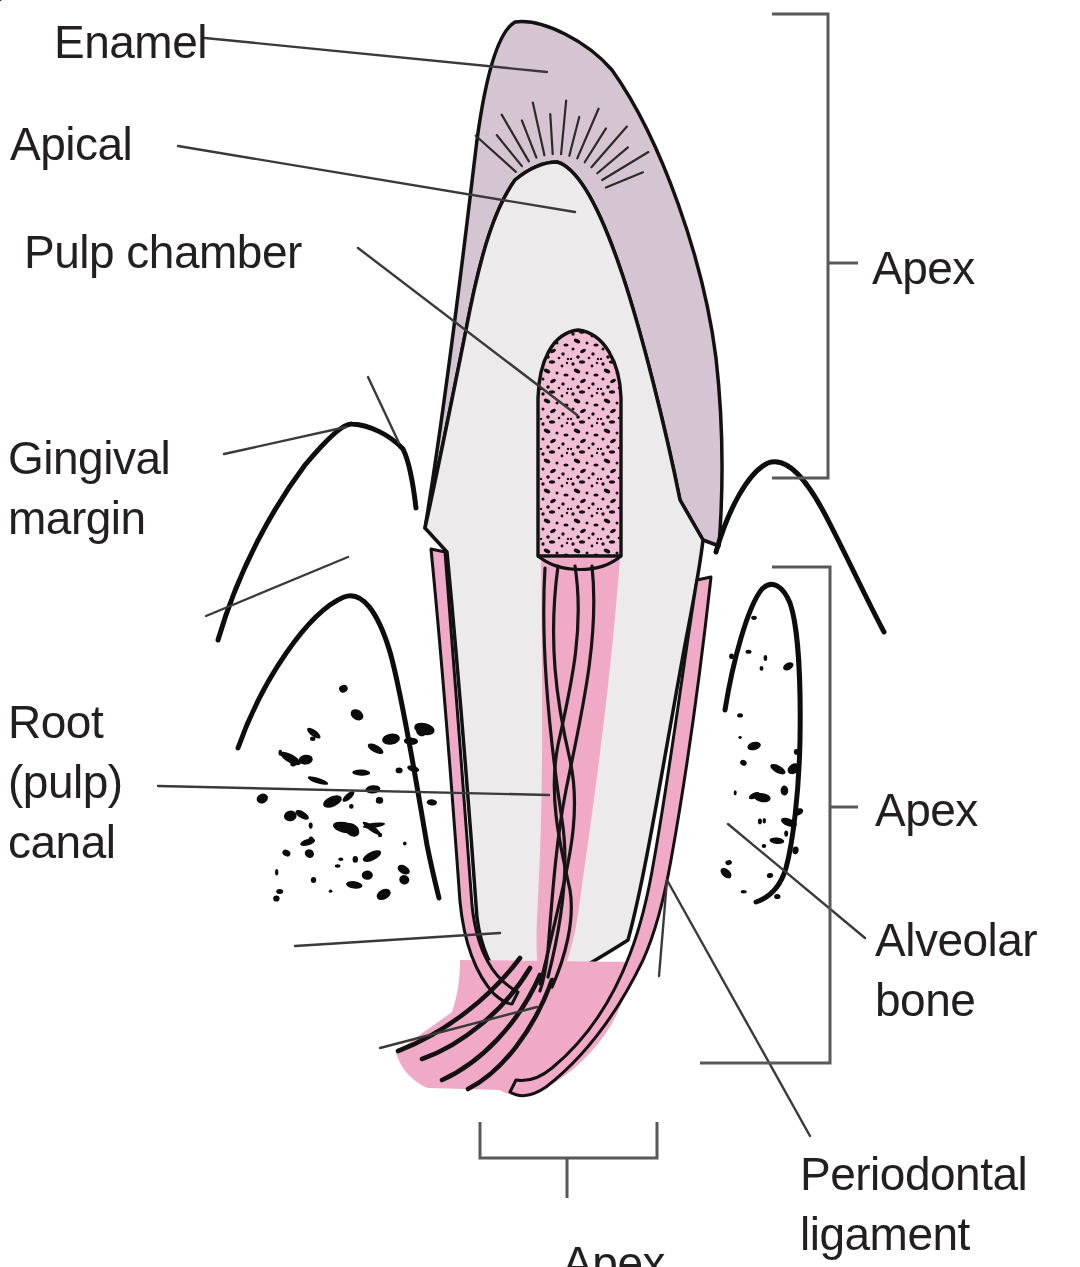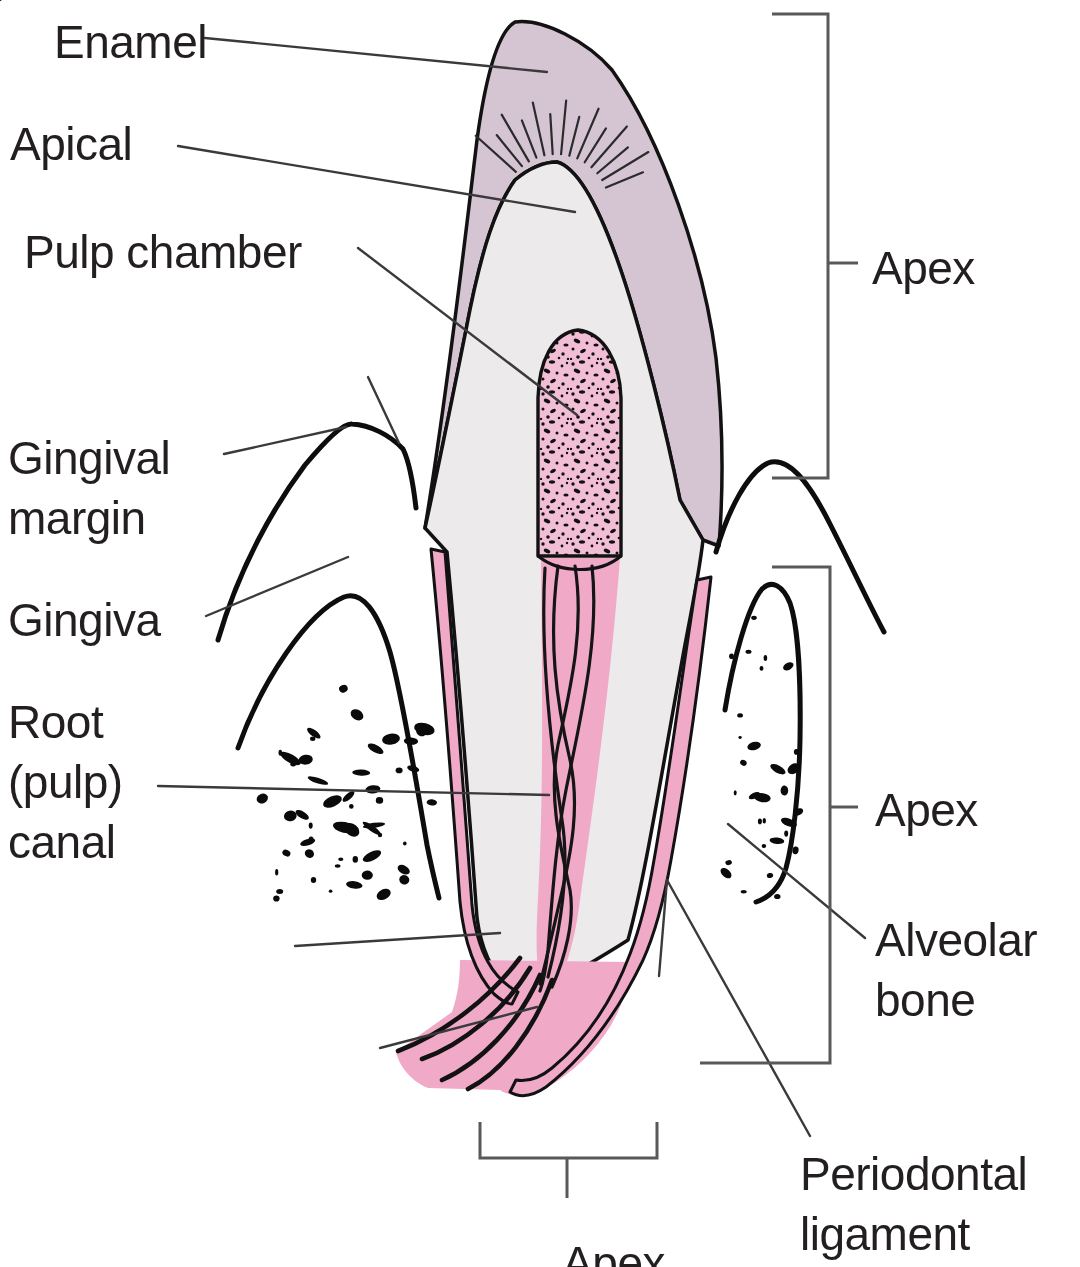--- a/index.html
+++ b/index.html
@@ -272,20 +272,19 @@
       <line x1="830" y1="807" x2="858" y2="807"></line>
       <path d="M 480 1122 L 480 1158 L 657 1158 L 657 1122"></path>
       <line x1="567" y1="1158" x2="567" y2="1198"></line>
     </g>
   </svg>
 
   <div class="label" style="left:10px;top:12px;margin-left:44px;">Enamel</div>
   <div class="label" style="left:10px;top:114px;">Apical</div>
   <div class="label" style="left:24px;top:222px;">Pulp chamber</div>
   <div class="label" style="left:8px;top:428px;width:225px;">Gingival margin</div>
-  <div class="label" style="left:8px;top:590px;">Gingiva</div>
   <div class="label" style="left:8px;top:692px;width:150px;">Root (pulp) canal</div>
   <div class="label" style="left:872px;top:238px;">Apex</div>
   <div class="label" style="left:875px;top:780px;">Apex</div>
   <div class="label" style="left:875px;top:910px;width:215px;">Alveolar bone</div>
   <div class="label" style="left:800px;top:1144px;width:290px;">Periodontal ligament</div>
   <div class="label" style="left:470px;top:1200px;width:195px;text-align:right;margin-top:33px;">Apex</div>
 </div>
 
 </body></html>

